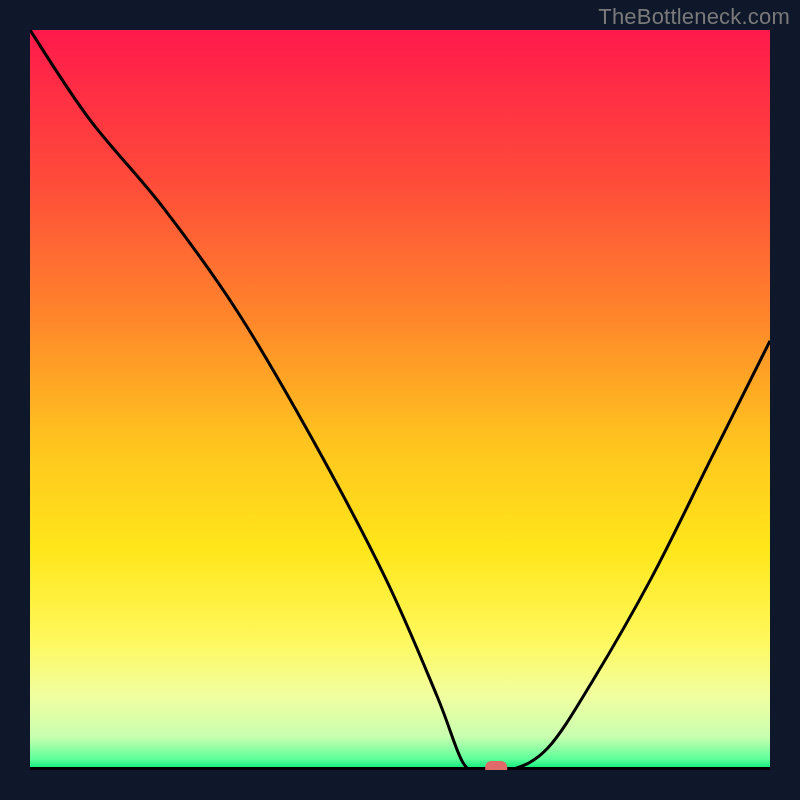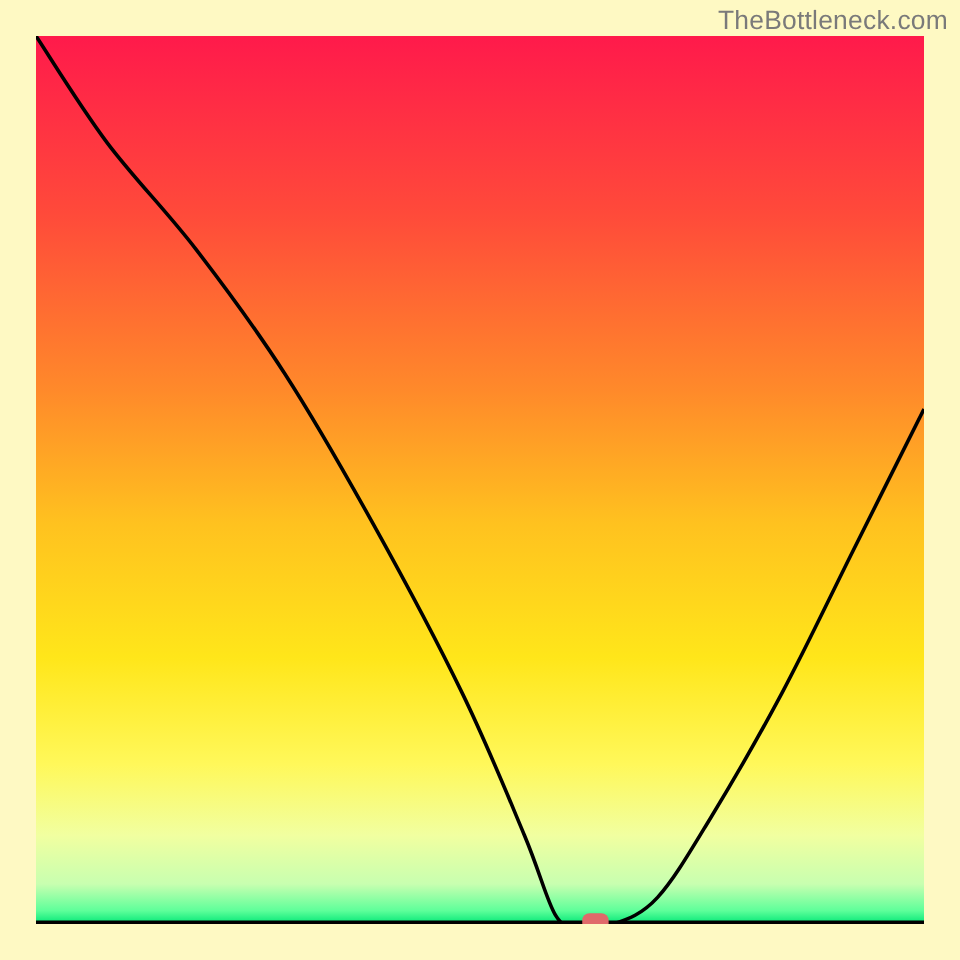--- a/index.html
+++ b/index.html
@@ -10,21 +10,21 @@
     background: #000;
     overflow: hidden;
     font-family: Arial, Helvetica, sans-serif;
   }
   .frame {
     position: absolute;
     left: 0;
     top: 0;
     width: 800px;
     height: 800px;
-    background: #fef9c3;
+    background: #0f172a;
     text-align: center;
   }
   .watermark {
     position: absolute;
     top: 4px;
     right: 10px;
     color: #7a7a7a;
     font-size: 22px;
     font-weight: 500;
     letter-spacing: 0.2px;

